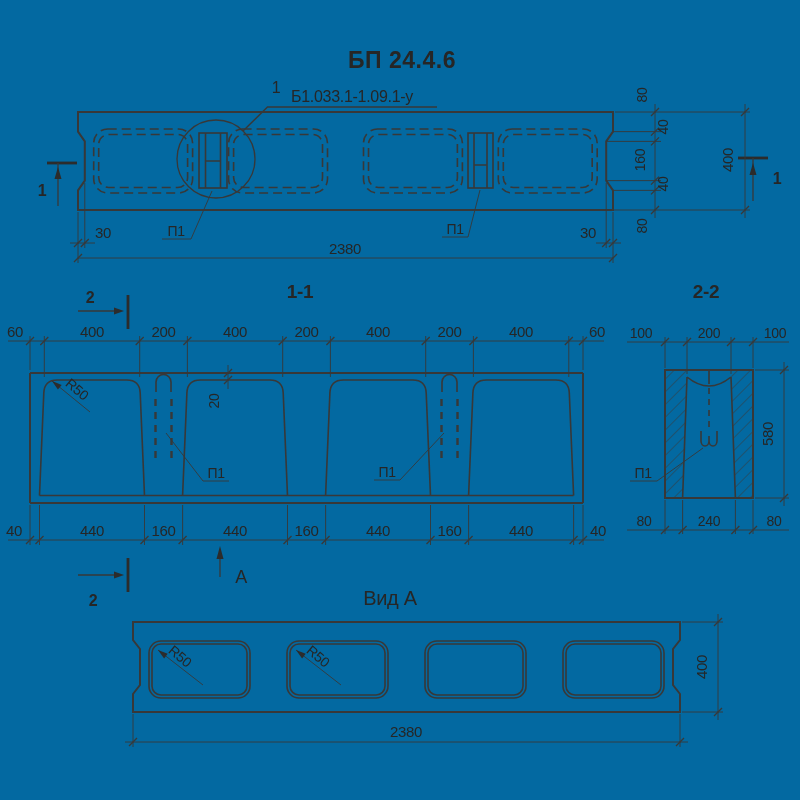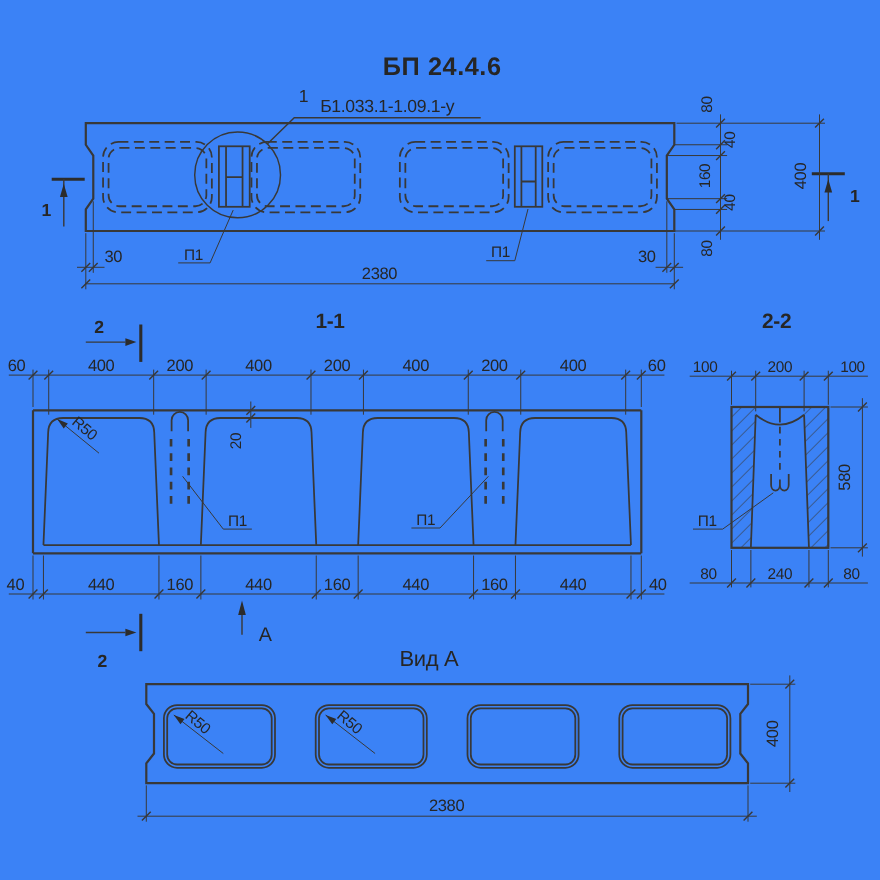--- a/index.html
+++ b/index.html
@@ -1,16 +1,16 @@
 <!DOCTYPE html>
 <html><head>
 <meta charset="utf-8">
 <style>
   html,body{margin:0;padding:0;background:#ffffff;}
-  .sheet{width:800px;height:800px;position:relative;background:#3b82f6;overflow:hidden;}
+  .sheet{width:800px;height:800px;position:relative;background:#0369a1;overflow:hidden;}
   svg{display:block;}
   svg text{font-family:"Liberation Sans","DejaVu Sans",sans-serif;fill:#262626;letter-spacing:-0.3px;}
   .t15{font-size:15px;}
   .t14{font-size:14px;}
   .t16{font-size:16px;}
   .t18{font-size:18px;}
   .ttl{font-size:23px;font-weight:bold;letter-spacing:0.5px;}
   .sec{font-size:19px;font-weight:600;}
   .mark{font-size:16px;font-weight:600;}
   .mid{text-anchor:middle;}

